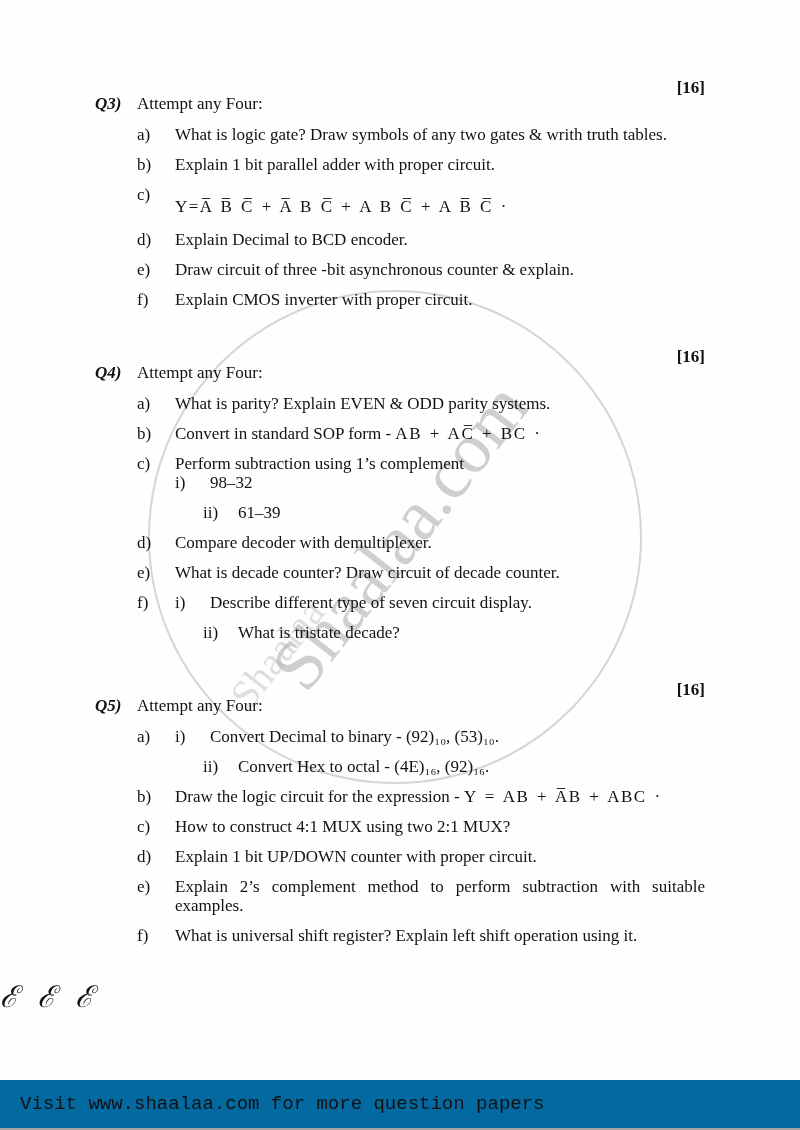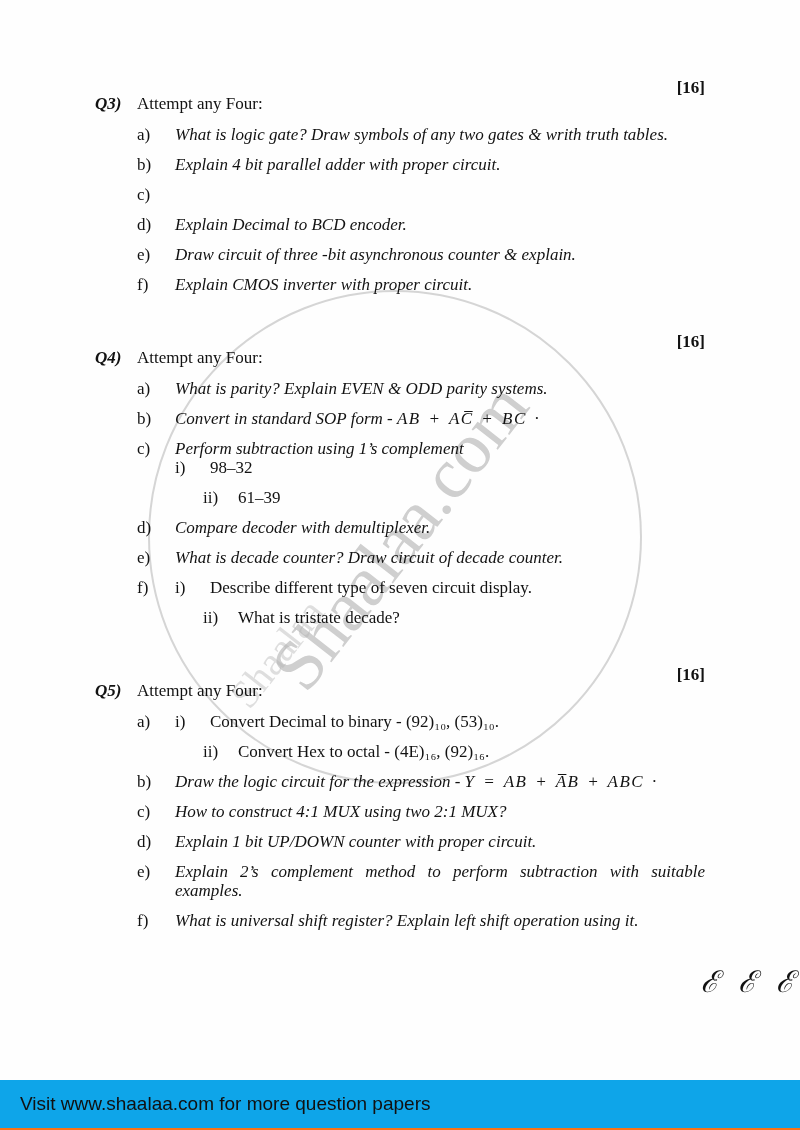--- a/index.html
+++ b/index.html
@@ -74,69 +74,69 @@
     font-weight: bold;
   }
   .item {
     display: flex;
     margin: 0 95px 11px 137px;
   }
   .i-label {
     flex: 0 0 38px;
   }
   .i-body { flex: 1; min-width: 0; }
-  .i-text { text-align: justify; font-style: italic; }
+  .i-text { text-align: justify; }
   .i-math {
     margin-top: 12px;
     margin-bottom: 3px;
   }
   .math {
     letter-spacing: 1.5px;
     word-spacing: 2px;
   }
   .sub-item {
     display: flex;
     margin-bottom: 11px;
   }
   .sub-item:last-child { margin-bottom: 0; margin-left: 28px; }
   .s-label { flex: 0 0 35px; }
   .s-text { flex: 1; }
   
   .end-marks {
-    text-align: right;
+    text-align: left;
     font-size: 30px;
     font-style: italic;
     letter-spacing: 6px;
-    margin: 20px 0 22px 0;
+    margin: 20px 8px 22px 0;
     position: relative;
     z-index: 2;
   }
   .footer {
     position: relative;
     z-index: 2;
     margin: 0 95px;
     font-weight: bold;
     font-size: 17px;
   }
   .footer .page-num {
     position: absolute;
     left: 288px;
   }
   
   .bottom-bar {
     position: relative;
     width: 800px;
     height: 50px;
-    background: #0ea5e9;
-    border-bottom: 2px solid #f97316;
+    background: #0369a1;
+    border-bottom: 2px solid #a3a3a3;
     display: flex;
     align-items: center;
     box-sizing: border-box;
     padding-left: 20px;
-    font-family: Liberation Sans, sans-serif;
+    font-family: Liberation Mono, monospace;
     font-size: 19px;
     color: #111;
   }
 </style>
 </head>
 <body>
 
 <div class="page">
 
   <div class="watermark">
@@ -150,26 +150,27 @@
         <div class="q-head"><span class="q-num">Q3)</span><span class="q-title">Attempt any Four:</span><span class="q-marks">[16]</span></div>
         <div class="item">
           <span class="i-label">a)</span>
           <div class="i-body">
             <div class="i-text">What is logic gate? Draw symbols of any two gates &amp; writh truth tables.</div>
           </div>
         </div>
         <div class="item">
           <span class="i-label">b)</span>
           <div class="i-body">
-            <div class="i-text">Explain 4 bit parallel adder with proper circuit.</div>
+            <div class="i-text">Explain 1 bit parallel adder with proper circuit.</div>
           </div>
         </div>
         <div class="item">
           <span class="i-label">c)</span>
           <div class="i-body">
+            <div class="i-math math">Y=A̅ B̅ C̅ + A̅ B C̅ + A B C̅ + A B̅ C̅ ·</div>
           </div>
         </div>
         <div class="item">
           <span class="i-label">d)</span>
           <div class="i-body">
             <div class="i-text">Explain Decimal to BCD encoder.</div>
           </div>
         </div>
         <div class="item">
           <span class="i-label">e)</span>

